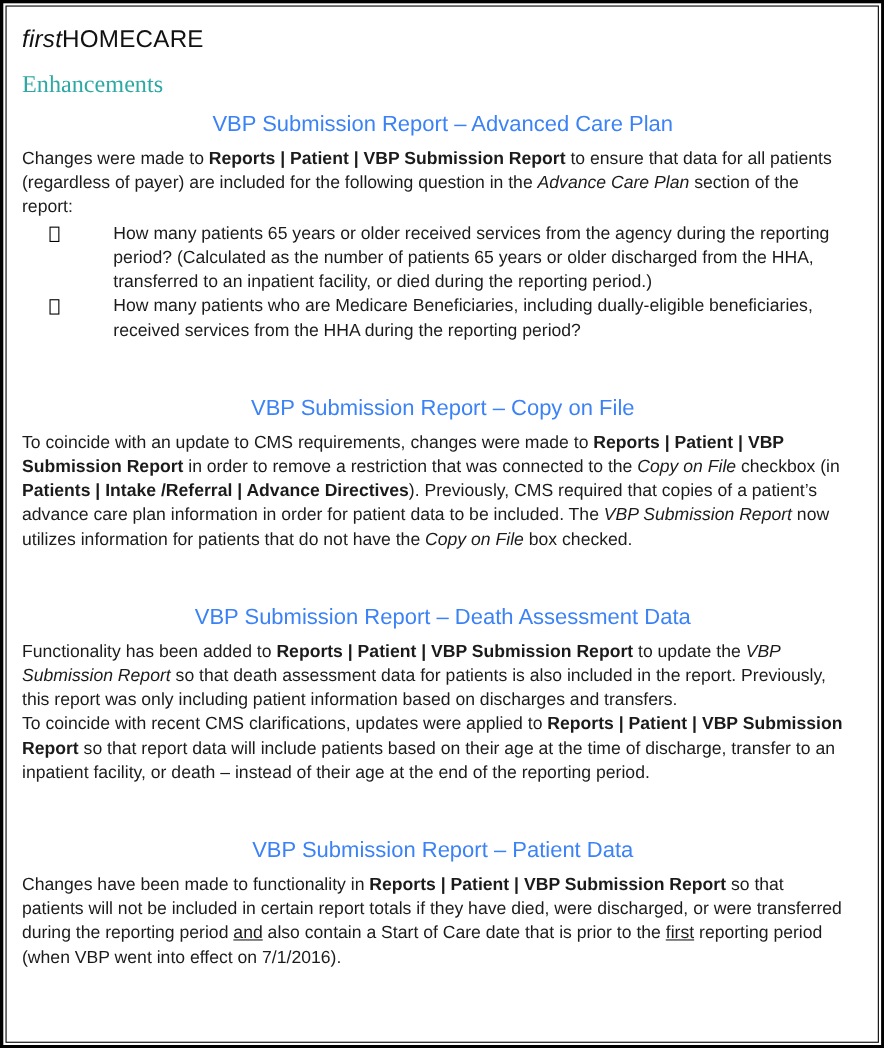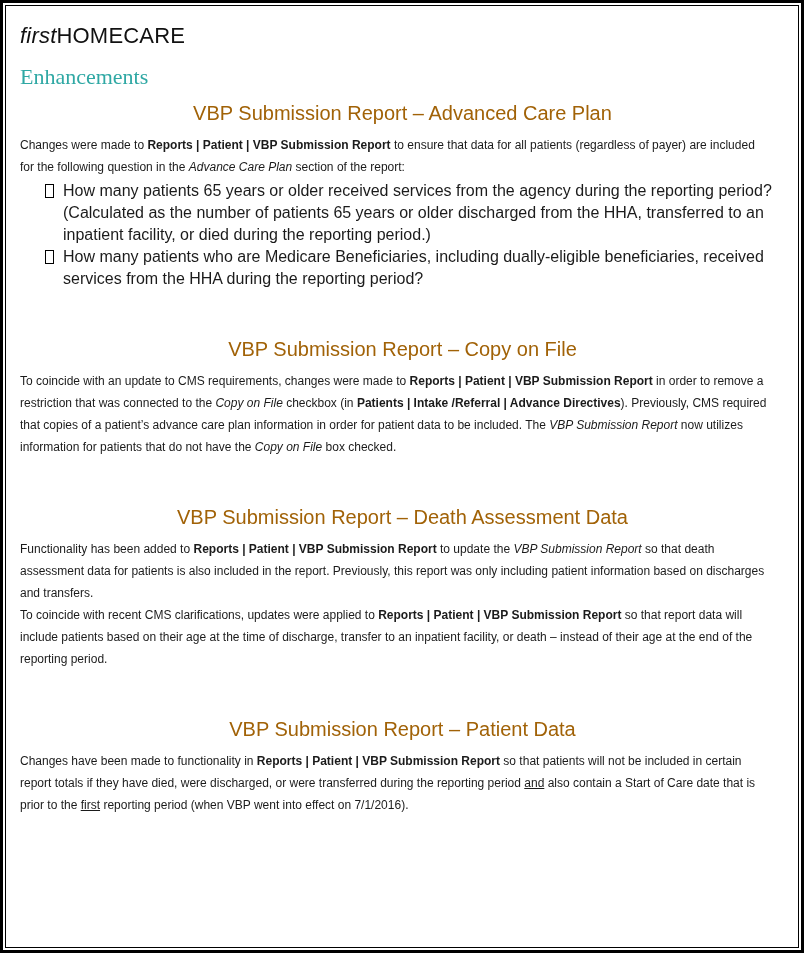--- a/index.html
+++ b/index.html
@@ -22,35 +22,35 @@
     letter-spacing: 0.2px;
   }
   .logo .it { font-style: italic; }
   .subtitle {
     font-size: 22px; line-height: 26px;
     margin: 0 0 2px 1px; font-weight: 400; font-family: Liberation Serif, serif;
   }
   .section-heading {
     text-align: center;
     font-size: 20px; line-height: 26px;
-    font-weight: 400; color: #a16207;
+    font-weight: 400; color: #3b82f6;
     margin: 46px 0 8px 0;
   }
   .section:first-child .section-heading { margin-top: 10px; }
   .para {
-    font-size: 12px; line-height: 22px;
+    font-size: 16px; line-height: 22px;
     margin: 0 18px 0 1px;
   }
   .b { font-weight: bold; }
   .i { font-style: italic; }
   .u { text-decoration: underline; }
   .bullets { margin: 2px 0 0 0; }
   .bullet {
     display: flex; align-items: flex-start;
-    font-size: 16px; line-height: 22px;
+    font-size: 16px; line-height: 22px; gap: 40px;
   }
   .bullet-marker {
     flex: 0 0 auto;
     width: 7px; height: 12px;
     border: 1px solid #000;
     margin: 4px 9px 0 26px;
   }
   .bullet-text { flex: 1 1 auto; }
 </style>
 </head>

